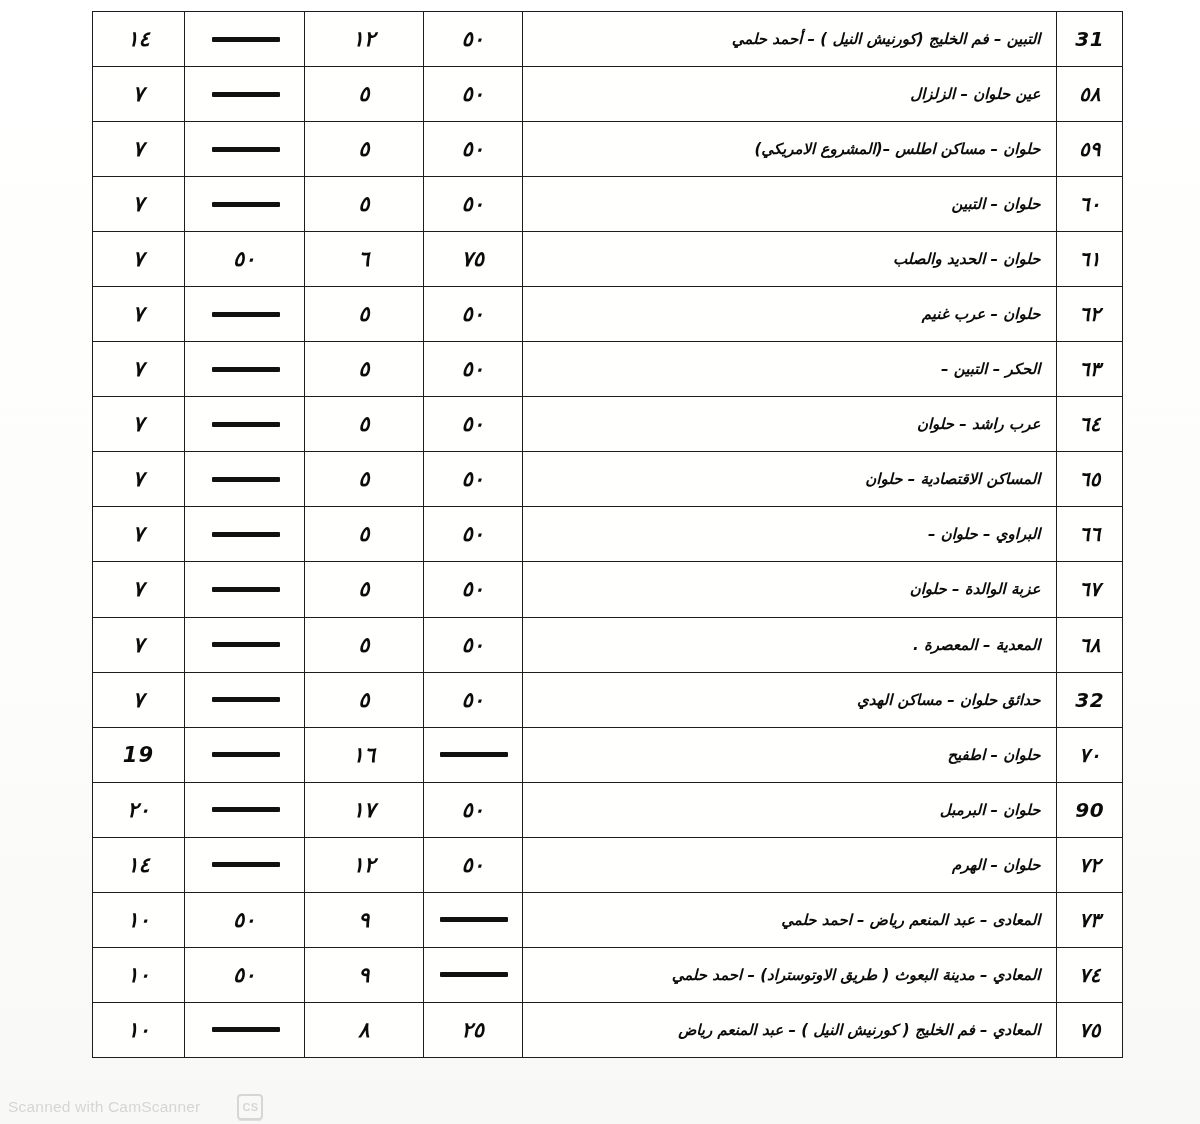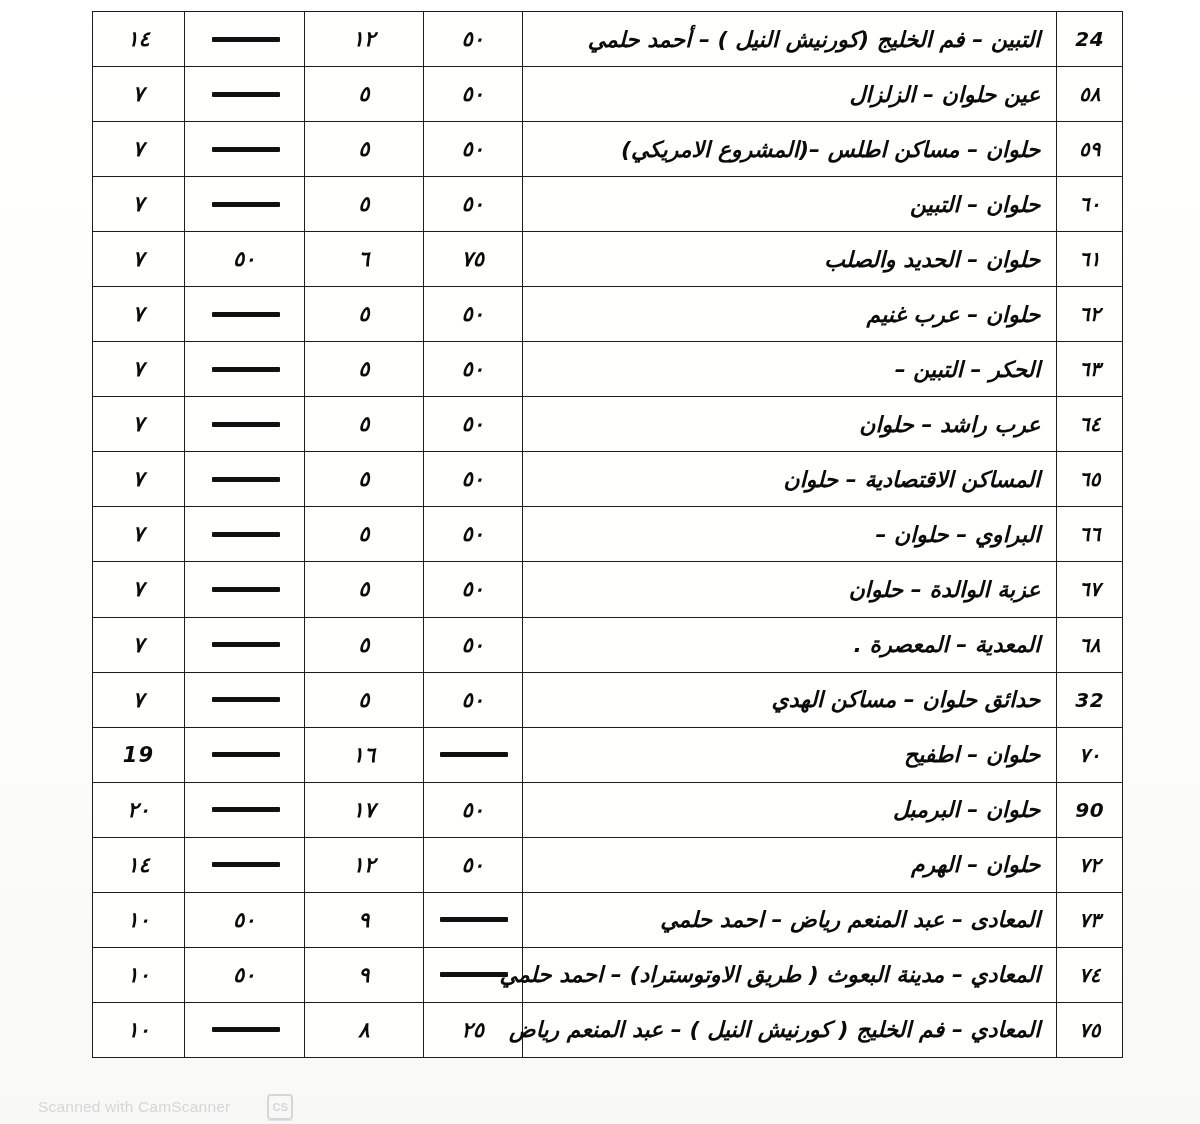--- a/index.html
+++ b/index.html
@@ -75,21 +75,21 @@
     font-size: 20px;
     font-weight: 600;
     font-style: italic;
     letter-spacing: .5px;
   }
 
   .cell-name {
     text-align: right !important;
     padding-right: 16px !important;
     font-family: "DejaVu Sans", "Liberation Sans", sans-serif;
-    font-size: 22px;
+    font-size: 15px;
     font-weight: 700;
     font-style: italic;
     white-space: nowrap;
     direction: rtl;
   }
 
   .cell-num {
     font-family: "DejaVu Sans", sans-serif;
     font-size: 21px;
     font-weight: 600;
@@ -135,42 +135,41 @@
     box-shadow: 0 2px 0 -1px #c9ccd0;
     direction: ltr;
     margin-left: 28px;
   }
   .cs-text {
     font-family: "Liberation Sans", sans-serif;
     font-size: 15.5px;
     color: #b7babe;
     letter-spacing: .2px;
     direction: ltr;
-    margin-left: 30px;
   }
 </style>
 </head>
 <body>
 
 <div class="scan-page"></div>
 <div class="scan-noise"></div>
 
 <div class="table-wrap">
   <table class="doc-table">
     <colgroup>
       <col class="c-serial">
       <col class="c-name">
       <col class="c-v4">
       <col class="c-v3">
       <col class="c-v2">
       <col class="c-v1">
     </colgroup>
     <tbody>
         <tr>
-          <td class="cell-serial">24</td>
+          <td class="cell-serial">31</td>
           <td class="cell-name">التبين – فم الخليج (كورنيش النيل ) – أحمد حلمي</td>
           <td class="cell-num">٥٠</td>
           <td class="cell-num">١٢</td>
           <td class="cell-num is-dash">———</td>
           <td class="cell-num">١٤</td>
         </tr>
         <tr>
           <td class="cell-serial">٥٨</td>
           <td class="cell-name">عين حلوان – الزلزال</td>
           <td class="cell-num">٥٠</td>

